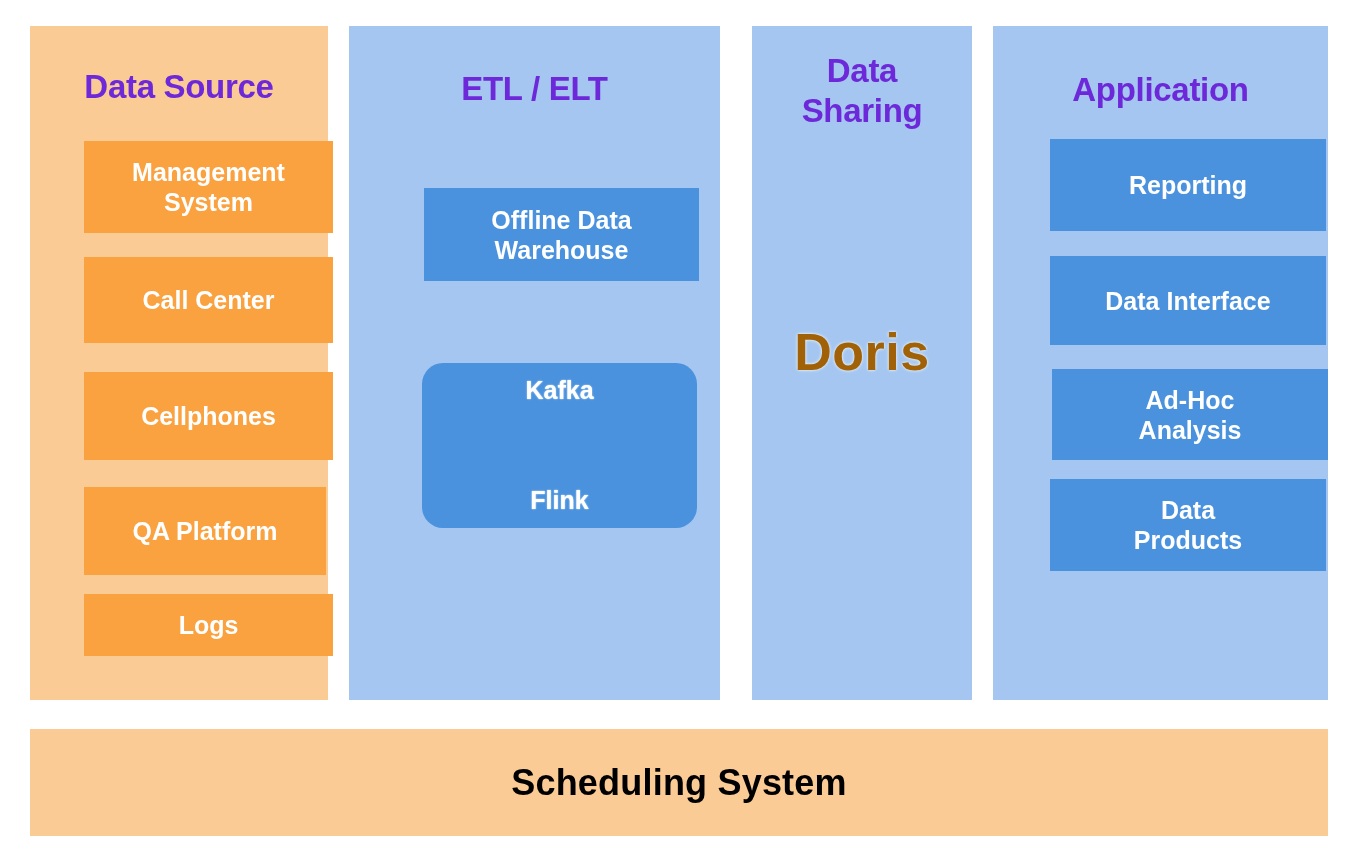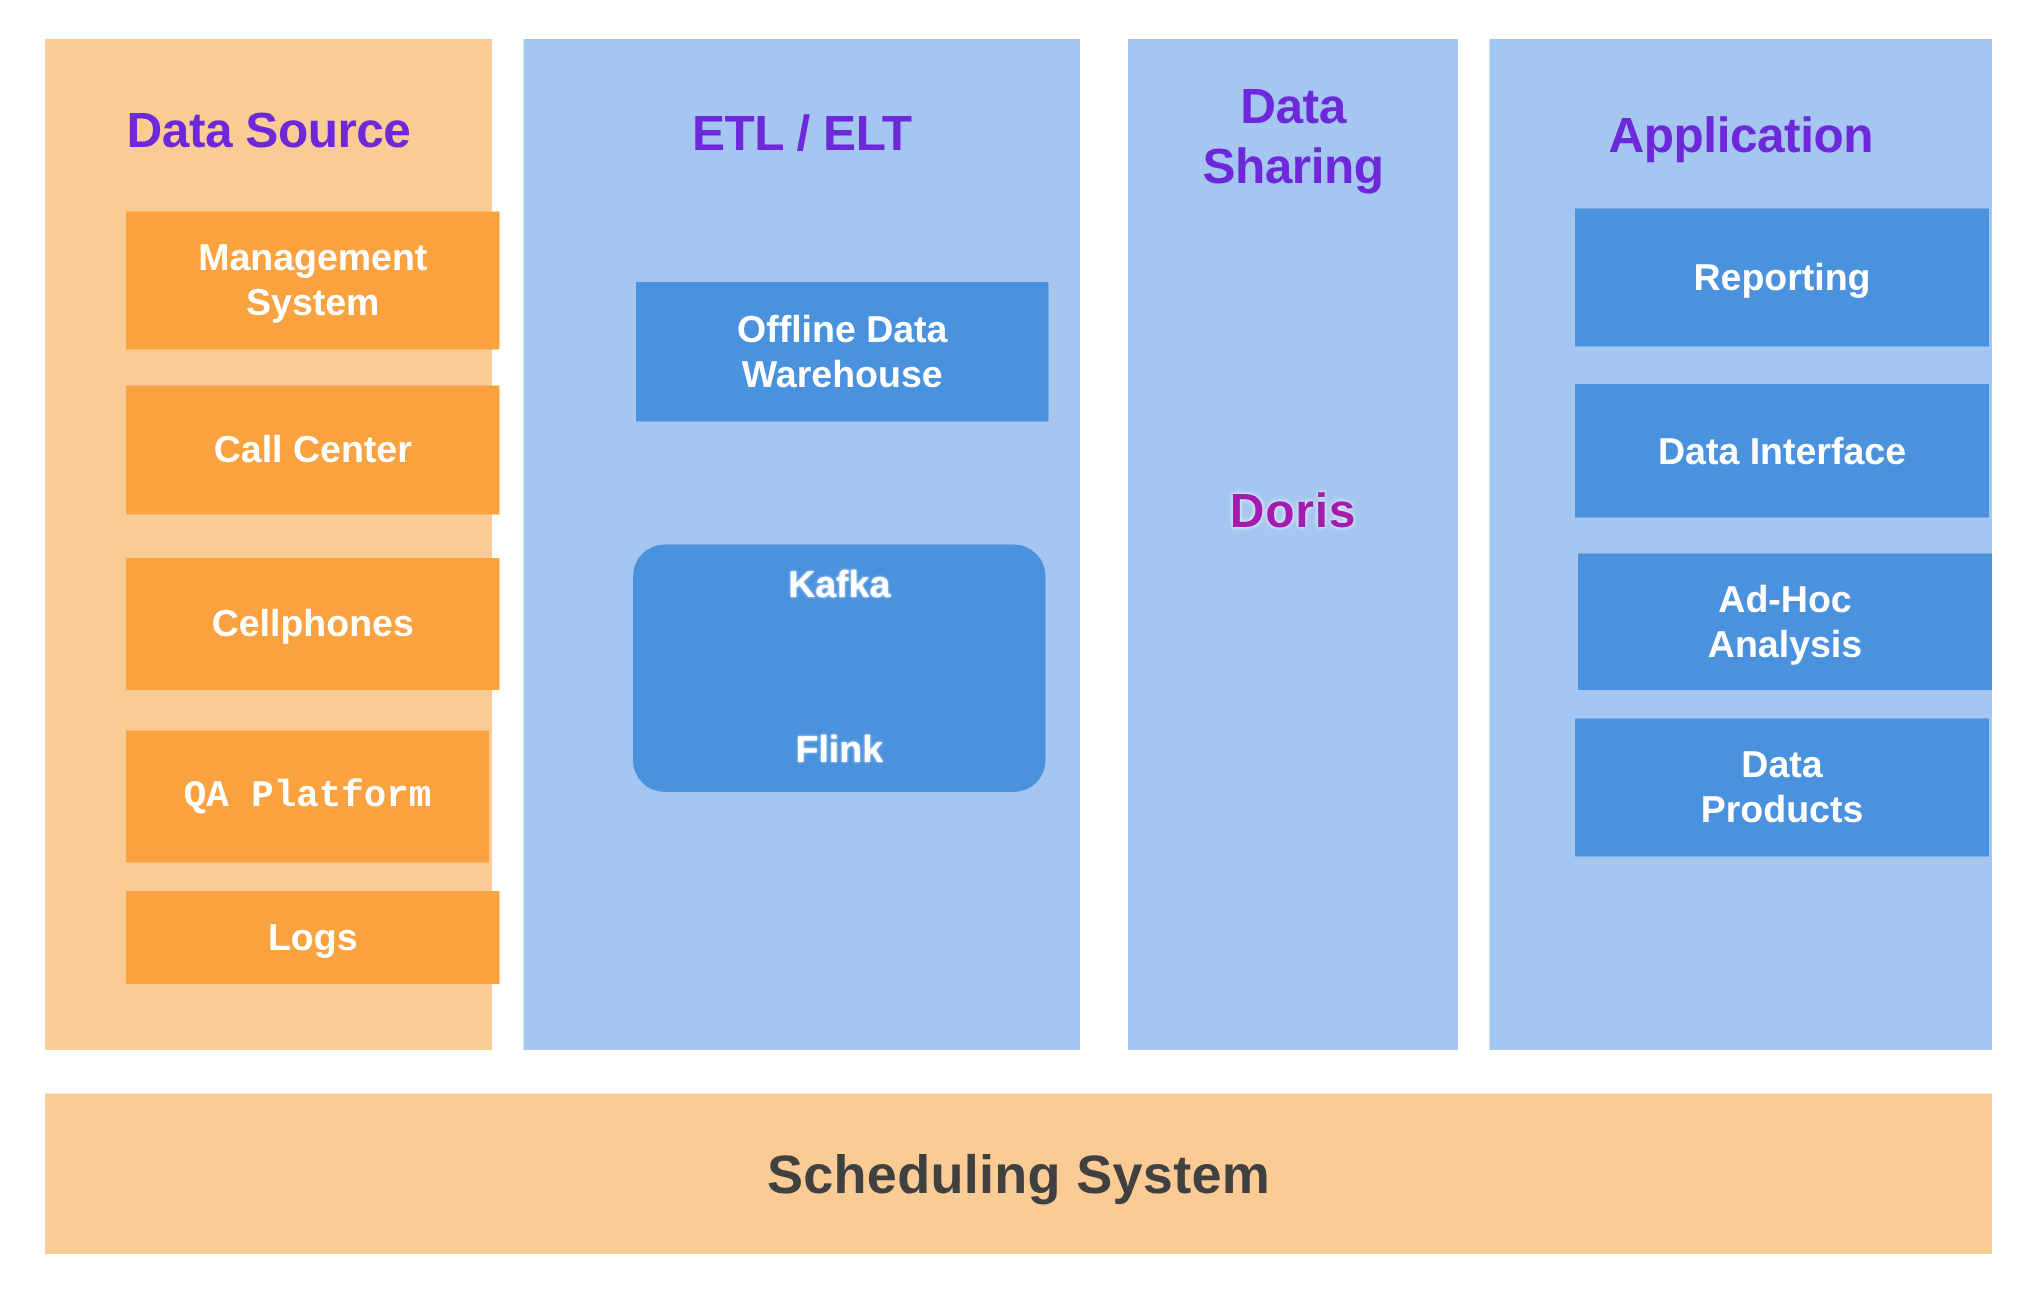--- a/index.html
+++ b/index.html
@@ -63,62 +63,62 @@
   .bottom-bar {
     position: absolute;
     left: 30px;
     top: 729px;
     width: 1298px;
     height: 107px;
     background: #FBCB96;
     display: flex;
     align-items: center;
     justify-content: center;
-    color: #404040;
+    color: #000000;
     font-weight: bold;
     font-size: 36px;
     letter-spacing: 0.2px;
   }
 
   
   .soft {
     text-shadow: 0 0 1.6px rgba(255,255,255,0.95);
     border-radius: 21px;
     -webkit-font-smoothing: antialiased;
   }
   .doris {
     position: absolute;
     left: 752px;
     top: 322px;
     width: 220px;
     text-align: center;
-    color: #a21caf;
+    color: #a16207;
     font-weight: bold;
-    font-size: 32px;
+    font-size: 52px;
     letter-spacing: 0.5px;
     text-shadow: 0 0 2.4px rgba(255,255,255,0.9), 0 0 4px rgba(255,255,255,0.45);
   }
 </style>
 </head>
 <body>
 
 <div id="canvas">
 
   <div class="column col-source" style="left:30px; top:26px; width:298px; height:674px;">
     <div class="col-title" style="margin-top:41px;">Data Source</div>
   </div>
 
   <div class="box box-orange" style="left:58px; top:141px; width:249px; height:92px; font-size:25px;">Management
 System</div>
 
   <div class="box box-orange" style="left:58px; top:257px; width:249px; height:86px; font-size:25px;">Call Center</div>
 
   <div class="box box-orange" style="left:58px; top:372px; width:249px; height:88px; font-size:25px;text-align:right;">Cellphones</div>
 
-  <div class="box box-orange" style="left:58px; top:487px; width:242px; height:88px; font-size:25px;font-family:Liberation Mono, monospace;">QA Platform</div>
+  <div class="box box-orange" style="left:58px; top:487px; width:242px; height:88px; font-size:25px;">QA Platform</div>
 
   <div class="box box-orange" style="left:58px; top:594px; width:249px; height:62px; font-size:25px;">Logs</div>
 
   <div class="column col-blue" style="left:349px; top:26px; width:371px; height:674px;">
     <div class="col-title" style="margin-top:43px;">ETL / ELT</div>
   </div>
 
   <div class="box box-blue" style="left:398px; top:188px; width:275px; height:93px; font-size:25px;">Offline Data
 Warehouse</div>
 

